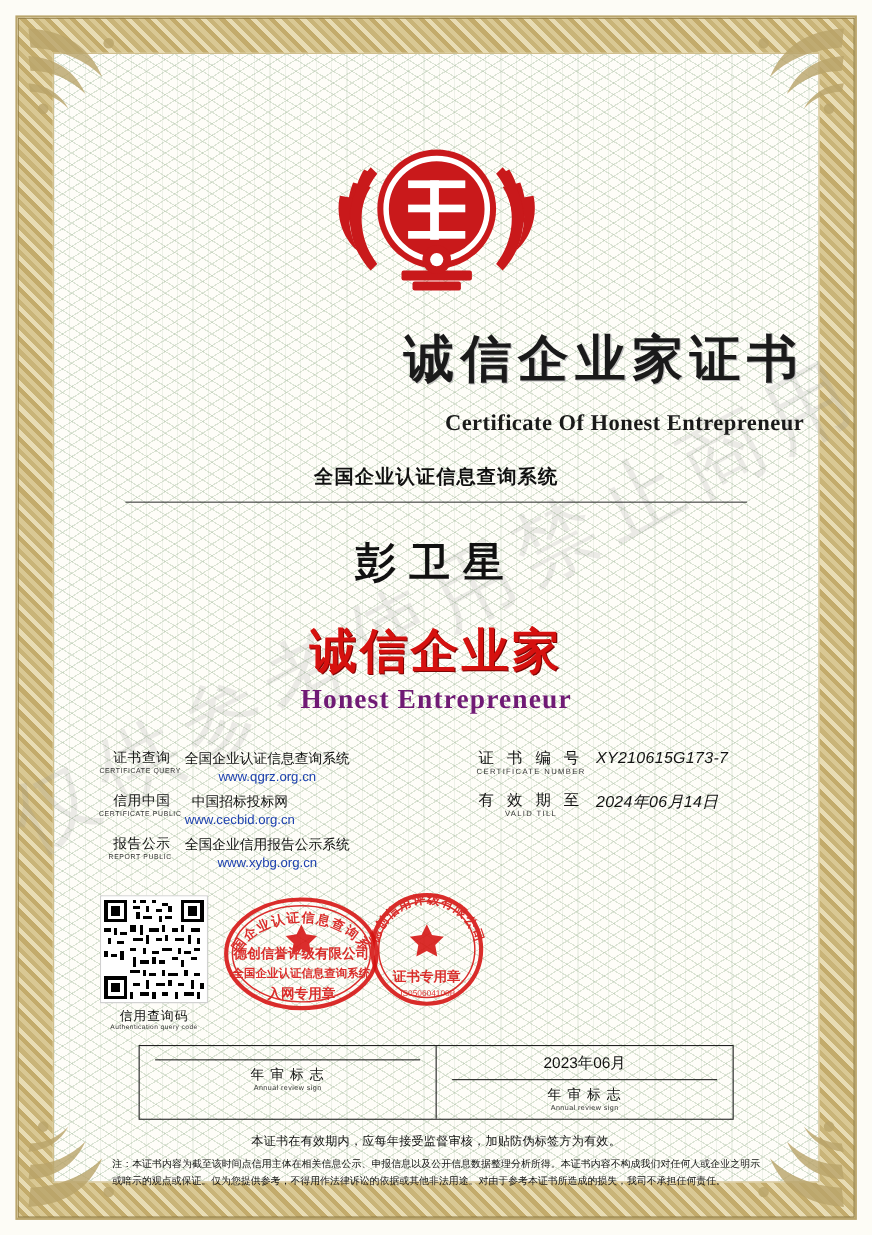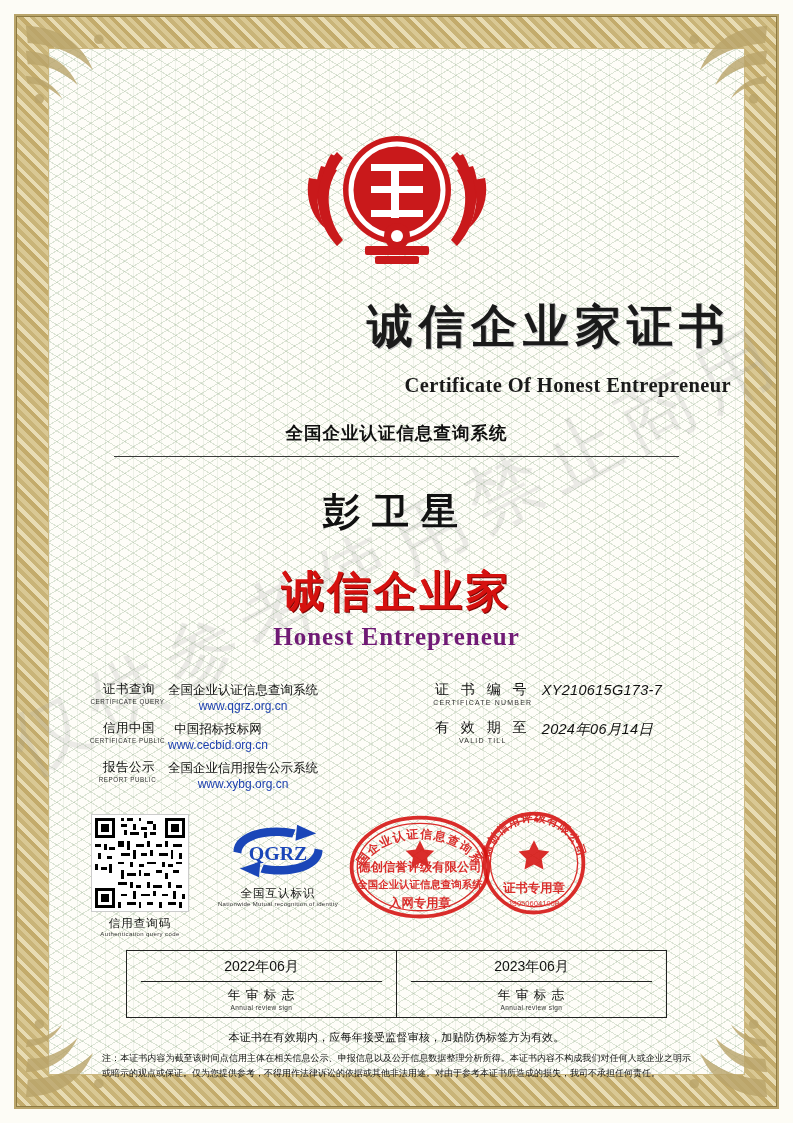--- a/index.html
+++ b/index.html
@@ -365,33 +365,20 @@
               <rect x="23" y="30" width="1" height="2"></rect>
                 <rect x="26" y="30" width="3" height="1"></rect>
                 <rect x="30" y="30" width="1" height="2"></rect>
             </g>
           </svg>
         </div>
         <div class="qr-cap-cn">信用查询码</div>
         <div class="qr-cap-en">Authentication query code</div>
       </div>
 
-      <div class="qgrz-wrap">
-        <div class="qgrz">
-          <svg viewBox="0 0 140 78">
-            <path d="M14 40 C14 14 58 4 92 12 L88 22 C58 16 24 24 24 42 Z" fill="#1a46b8"></path>
-            <path d="M94 6 L118 17 L92 26 Z" fill="#1a46b8"></path>
-            <path d="M126 38 C126 64 82 74 48 66 L52 56 C82 62 116 54 116 36 Z" fill="#1a46b8"></path>
-            <path d="M46 72 L22 61 L48 52 Z" fill="#1a46b8"></path>
-            <text x="70" y="50" font-family="Liberation Serif, serif" font-size="25" font-weight="bold" fill="#1a46b8" text-anchor="middle">QGRZ</text>
-          </svg>
-        </div>
-        <div class="qgrz-cap-cn">全国互认标识</div>
-        <div class="qgrz-cap-en">Nationwide Mutual recognition of identity</div>
-      </div>
 
       <div class="seals">
         <div class="seal seal-a">
           <svg viewBox="0 0 160 116">
             <g opacity=".88">
               <ellipse cx="80" cy="58" rx="72" ry="52" fill="none" stroke="#d6110f" stroke-width="4"></ellipse>
               <ellipse cx="80" cy="58" rx="66" ry="46" fill="none" stroke="#d6110f" stroke-width="1.4"></ellipse>
               <path id="arcA" d="M18 62 A64 46 0 0 1 142 62" fill="none"></path>
               <text font-family="Liberation Sans, sans-serif" font-size="12.5" fill="#d6110f" font-weight="bold" letter-spacing="1.5">
                 <textPath href="#arcA" startOffset="50%" text-anchor="middle">全国企业认证信息查询系统</textPath>
@@ -416,21 +403,20 @@
               <text x="80" y="88" font-family="Liberation Sans, sans-serif" font-size="13" fill="#d6110f" text-anchor="middle" font-weight="bold">证书专用章</text>
               <text x="80" y="103" font-family="Liberation Sans, sans-serif" font-size="8" fill="#d6110f" text-anchor="middle">JS050604100B</text>
             </g>
           </svg>
         </div>
       </div>
     </div>
 
     <div class="review">
       <div class="review-cell">
-        <div class="review-date">2022年06月</div>
         <div class="review-line"></div>
         <div class="review-cn">年 审 标 志</div>
         <div class="review-en">Annual review sign</div>
       </div>
       <div class="review-cell">
         <div class="review-date">2023年06月</div>
         <div class="review-line"></div>
         <div class="review-cn">年 审 标 志</div>
         <div class="review-en">Annual review sign</div>
       </div>

